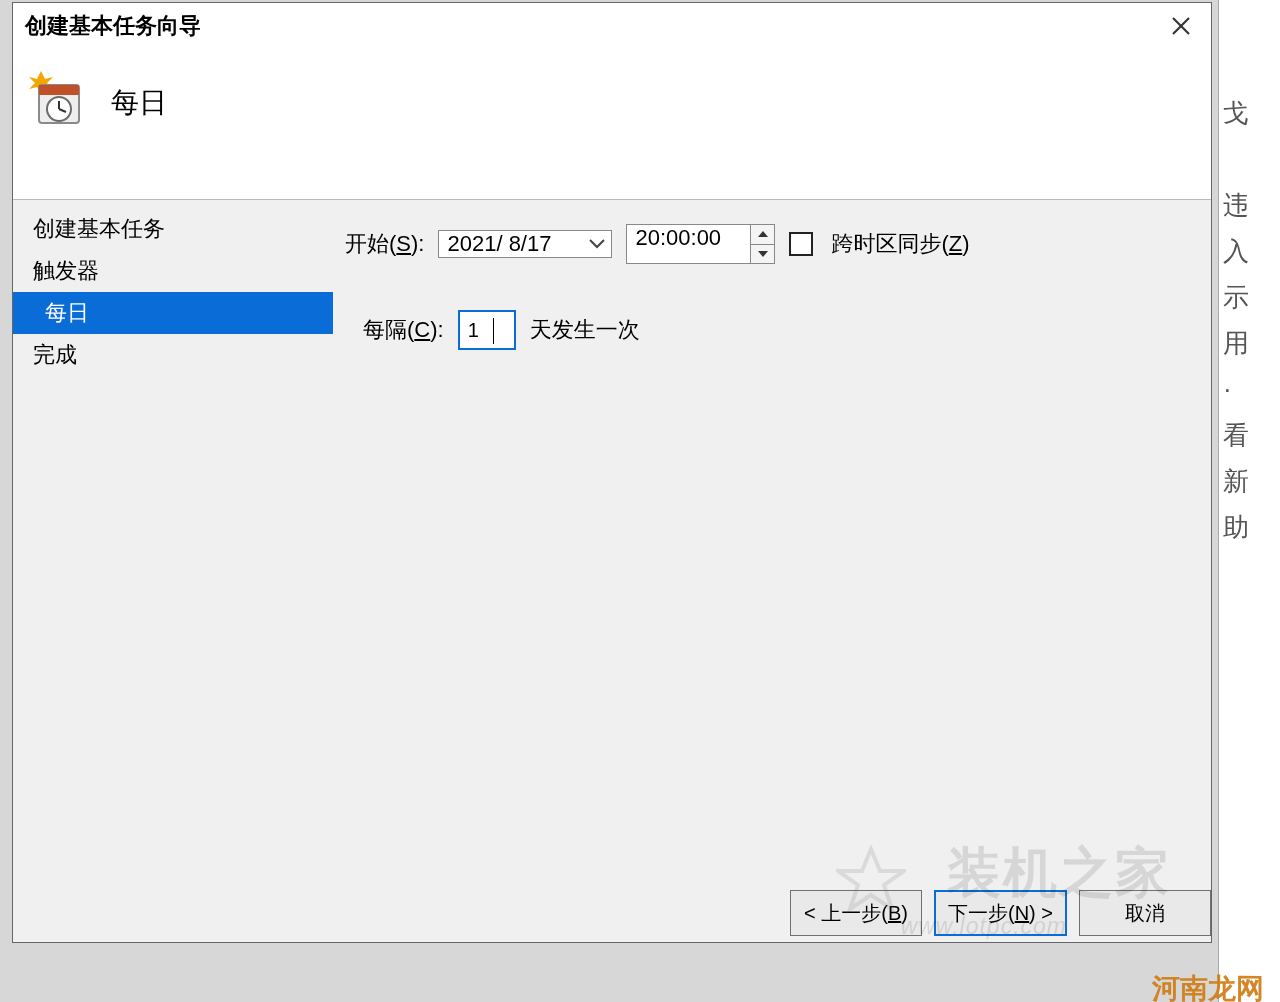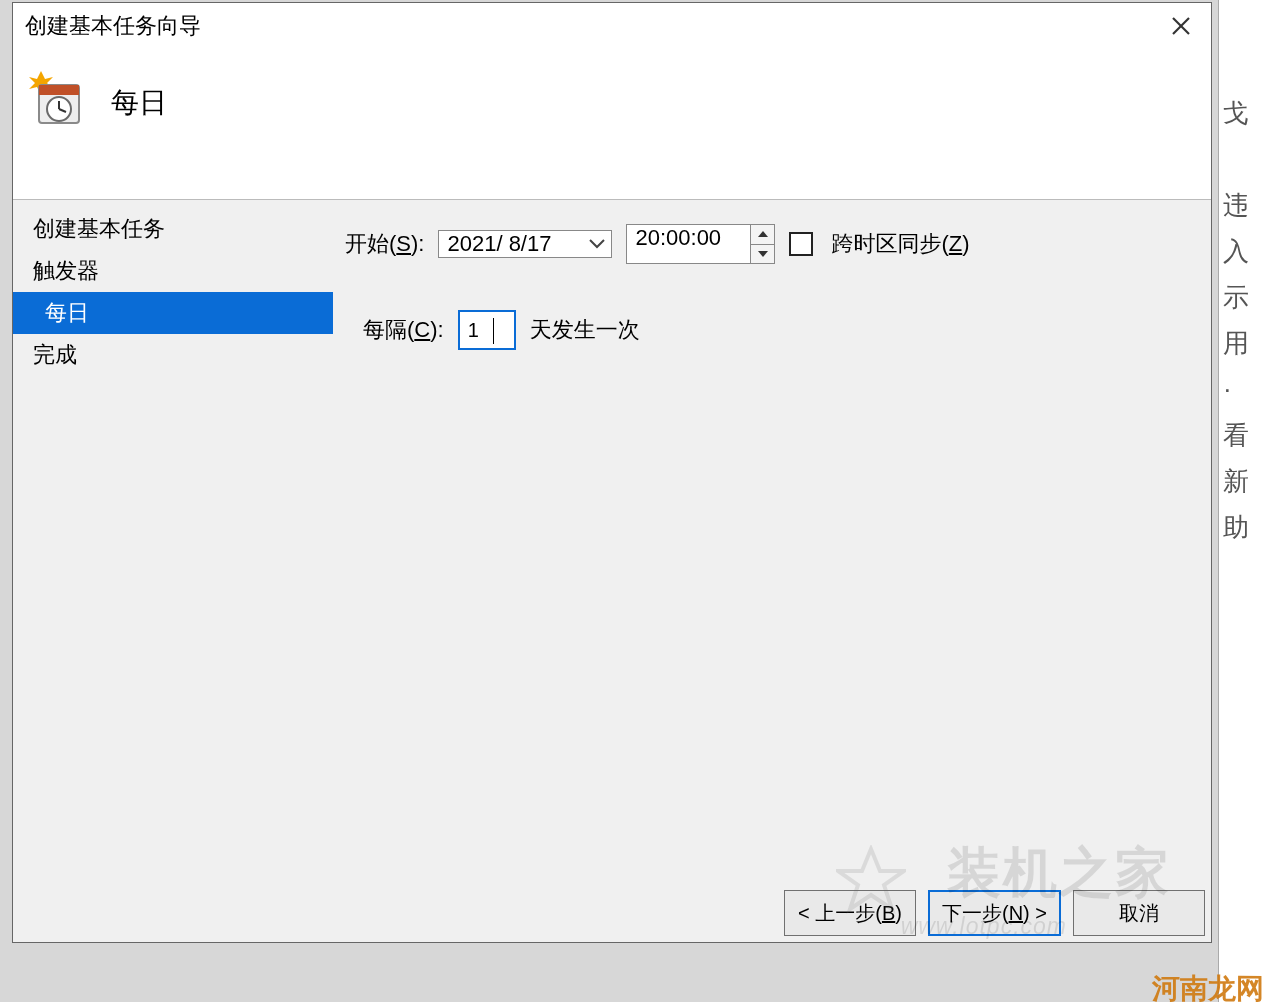--- a/index.html
+++ b/index.html
@@ -17,21 +17,21 @@
 
   
   .title-bar {
     height: 46px;
     display: flex;
     align-items: center;
     justify-content: space-between;
     padding: 0 10px 0 12px;
     background: #ffffff;
   }
-  .title-text { font-size: 22px; color: #000; }
+  .title-text { font-size: 22px; color: #000; font-weight: bold; }
   .close-btn {
     width: 40px; height: 32px;
     display: flex; align-items: center; justify-content: center;
     cursor: pointer;
   }
   .close-btn svg { stroke: #333; stroke-width: 2.2; }
 
   
   .banner {
     height: 150px;
@@ -150,21 +150,21 @@
     position: absolute;
     right: 20px;
     top: 6px;
     width: 1px; height: 26px;
     background: #000;
   }
 
   
   .footer {
     position: absolute;
-    right: 6px; bottom: 6px;
+    right: 0; bottom: 6px;
     display: flex;
     gap: 12px;
   }
   .btn {
     min-width: 132px;
     height: 46px;
     border: 1px solid #707070;
     background: #e9e9e9;
     display: flex;
     align-items: center;

